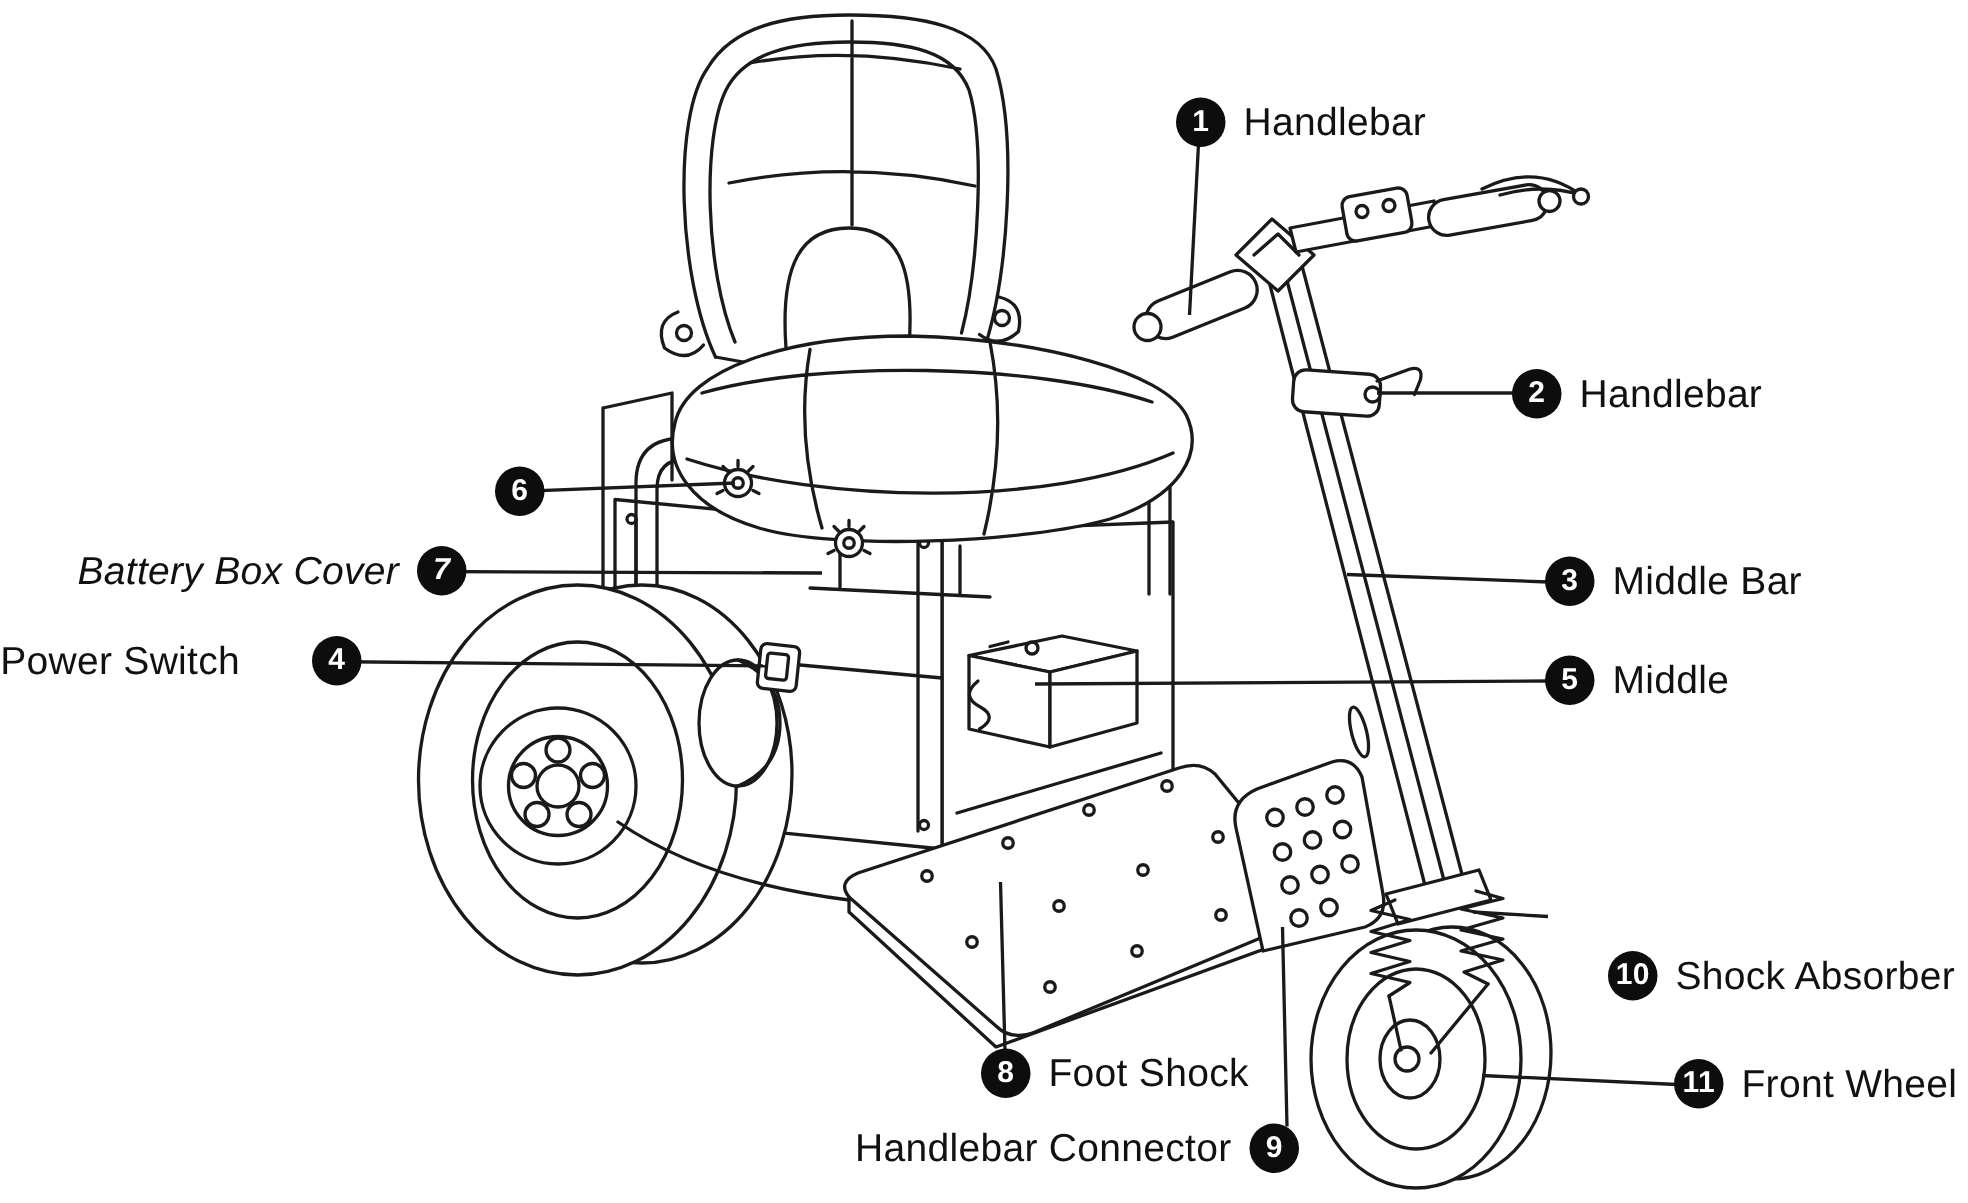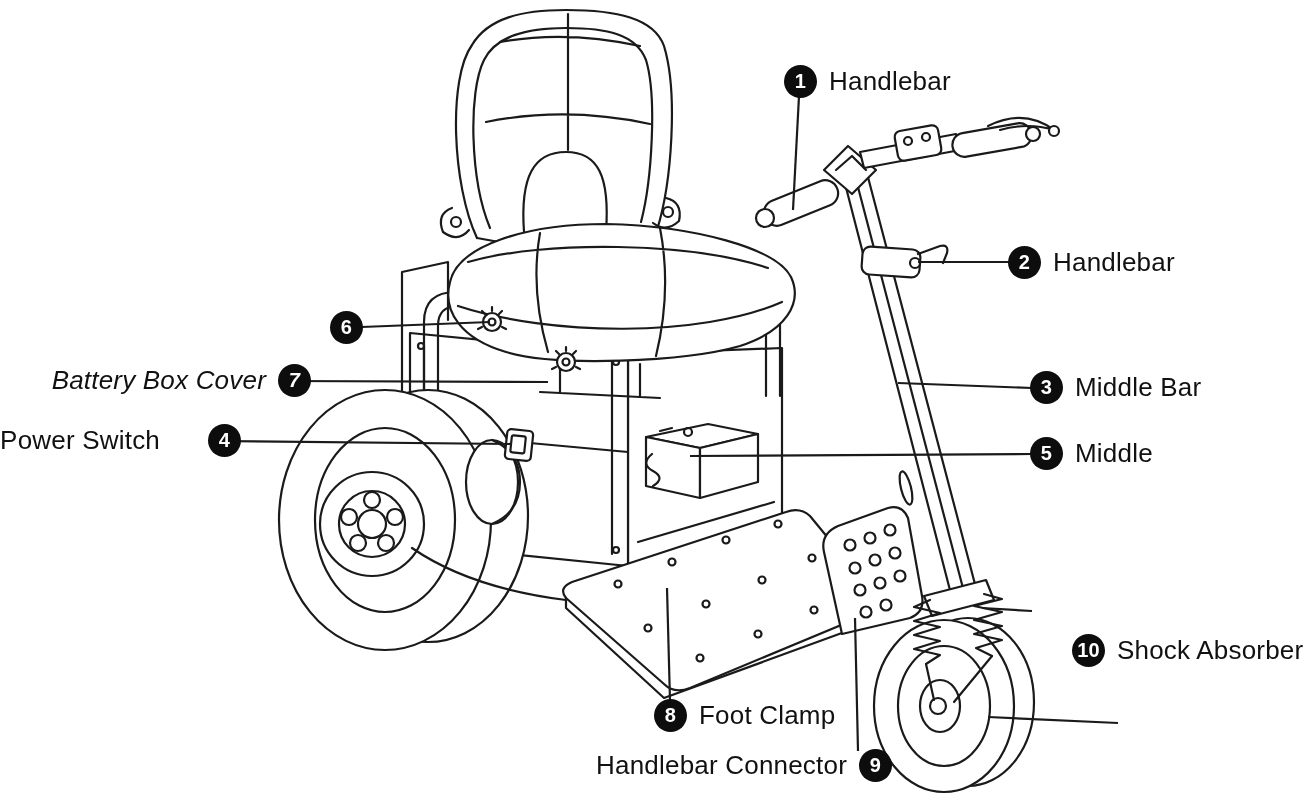--- a/index.html
+++ b/index.html
@@ -238,27 +238,31 @@
     <span class="badge">6</span>
   </div>
 
   <div class="label" style="right:1001px; top:364px;font-style:italic;">
     <span>Battery Box Cover</span>
     <span class="badge">7</span>
   </div>
 
   <div class="label" style="left:654px; top:699px;">
     <span class="badge">8</span>
-    <span>Foot Clamp</span>
-  </div>
-
-  <div class="label" style="right:420px; top:749px;margin-left:20px;">
+    <span>Foot Shock</span>
+  </div>
+
+  <div class="label" style="right:446px; top:749px;margin-left:20px;">
     <span>Handlebar Connector</span>
     <span class="badge">9</span>
   </div>
 
   <div class="label" style="left:1072px; top:594px;margin-top:40px;">
     <span class="badge">10</span>
     <span>Shock Absorber</span>
   </div>
 
+  <div class="label" style="left:1116px; top:706px;">
+    <span class="badge">11</span>
+    <span>Front Wheel</span>
+  </div>
 
 </div>
 
 </body></html>

